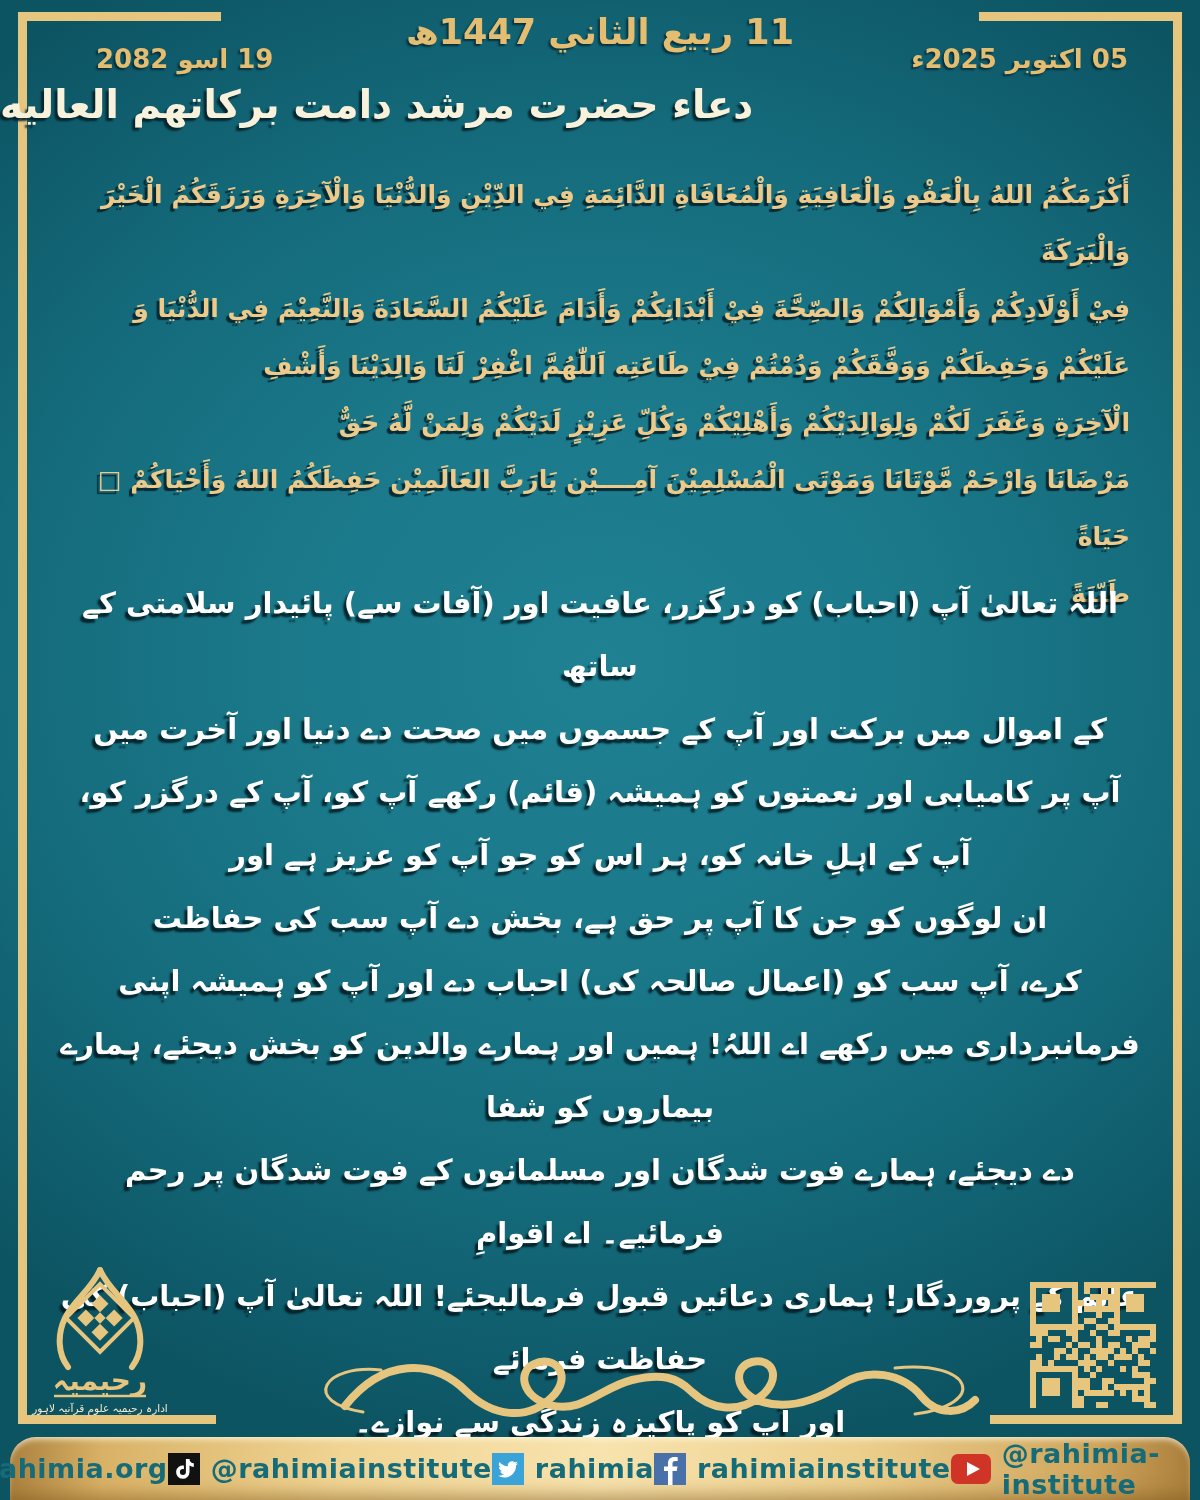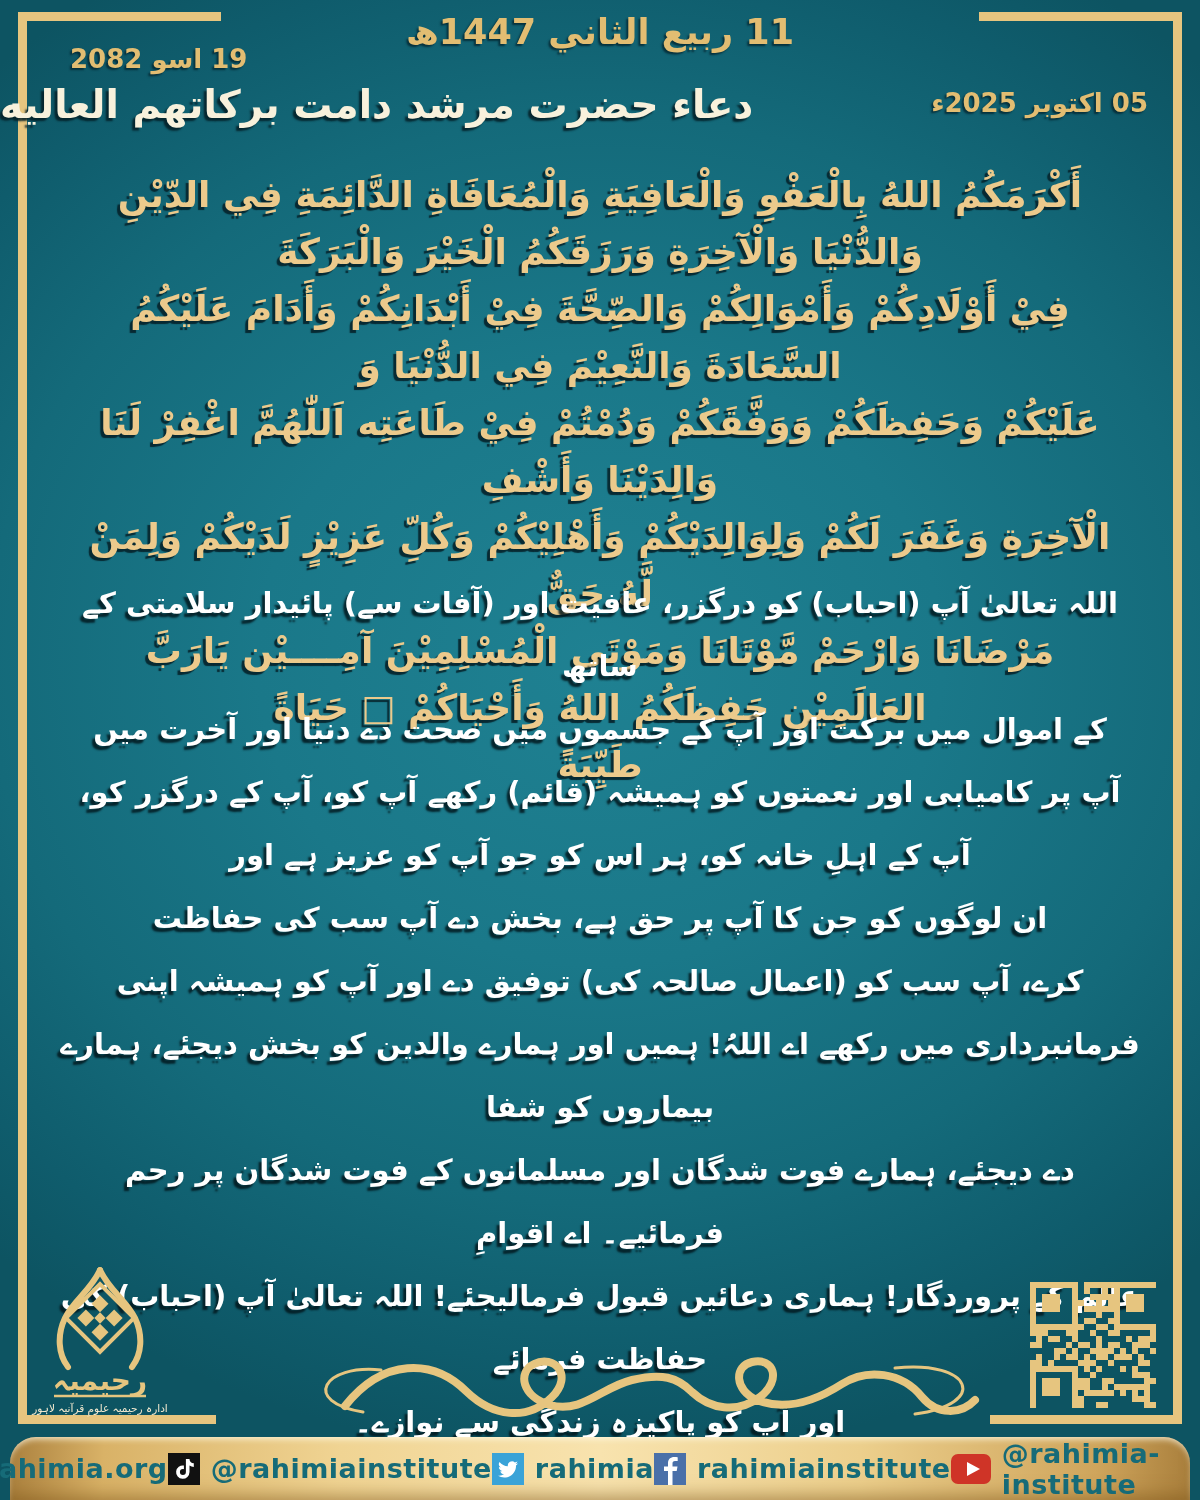--- a/index.html
+++ b/index.html
@@ -21,31 +21,31 @@
   
   .hijri{
     position:absolute;top:12px;left:0;width:100%;
     text-align:center;color:#e2bd72;font-size:35px;font-weight:bold;
     text-shadow:-2px 2px 2px rgba(5,40,50,.85);
   }
   .date-side{
     position:absolute;top:44px;color:#e2bd72;font-size:26px;font-weight:bold;
     text-shadow:-2px 2px 2px rgba(5,40,50,.85);
   }
-  .date-greg{right:52px;margin-top:44px;}
-  .date-desi{left:70px;}
+  .date-greg{right:72px;}
+  .date-desi{left:96px;}
   .main-title{
     position:absolute;top:82px;left:0;width:100%;
     text-align:left;color:#f8f1dc;font-size:39px;font-weight:bold;
     text-shadow:-3px 3px 2px rgba(4,32,40,.9);
   }
   
   .arabic-block{
     position:absolute;top:166px;left:70px;width:1060px;
-    text-align:center;color:#ecca8c;font-size:36px;font-weight:bold;
+    color:#ecca8c;font-size:25px;font-weight:bold;
     line-height:57px;
     text-shadow:-3px 3px 1px rgba(6,38,46,.95);
   }
   
   .urdu-block{
     position:absolute;top:572px;left:60px;width:1080px;
     text-align:center;color:#ffffff;font-size:29px;font-weight:bold;
     line-height:63px;
     text-shadow:-3px 4px 2px rgba(2,22,28,.85);
   }
@@ -97,21 +97,21 @@
     <div>مَرْضَانَا وَارْحَمْ مَّوْتَانَا وَمَوْتَى الْمُسْلِمِيْنَ آمِــــيْن يَارَبَّ العَالَمِيْن حَفِظَكُمُ اللهُ وَأَحْيَاكُمْ □ حَيَاةً</div>
     <div>طَيِّبَةً</div>
   </div>
 
   <div class="urdu-block">
     <div>اللہ تعالیٰ آپ (احباب) کو درگزر، عافیت اور (آفات سے) پائیدار سلامتی کے ساتھ</div>
     <div>کے اموال میں برکت اور آپ کے جسموں میں صحت دے دنیا اور آخرت میں</div>
     <div>آپ پر کامیابی اور نعمتوں کو ہمیشہ (قائم) رکھے آپ کو، آپ کے درگزر کو،</div>
     <div>آپ کے اہلِ خانہ کو، ہر اس کو جو آپ کو عزیز ہے اور</div>
     <div>ان لوگوں کو جن کا آپ پر حق ہے، بخش دے آپ سب کی حفاظت</div>
-    <div>کرے، آپ سب کو (اعمال صالحہ کی) توفیق دے اور آپ کو ہمیشہ اپنی</div>
+    <div>کرے، آپ سب کو (اعمال صالحہ کی) احباب دے اور آپ کو ہمیشہ اپنی</div>
     <div>فرمانبرداری میں رکھے اے اللہُ! ہمیں اور ہمارے والدین کو بخش دیجئے، ہمارے بیماروں کو شفا</div>
     <div>دے دیجئے، ہمارے فوت شدگان اور مسلمانوں کے فوت شدگان پر رحم فرمائیے۔ اے اقوامِ</div>
     <div>عالم کے پروردگار! ہماری دعائیں قبول فرمالیجئے! اللہ تعالیٰ آپ (احباب) کی حفاظت فرمائے</div>
     <div>اور آپ کو پاکیزہ زندگی سے نوازے۔</div>
   </div>
 
   <div class="logo">
     <svg width="140" height="152" viewBox="0 0 140 152">
 
       <path d="M70,4 C61,24 44,34 35,52 C27,69 28,88 38,101" fill="none" stroke="#e6c57f" stroke-width="6" stroke-linecap="round"></path>

